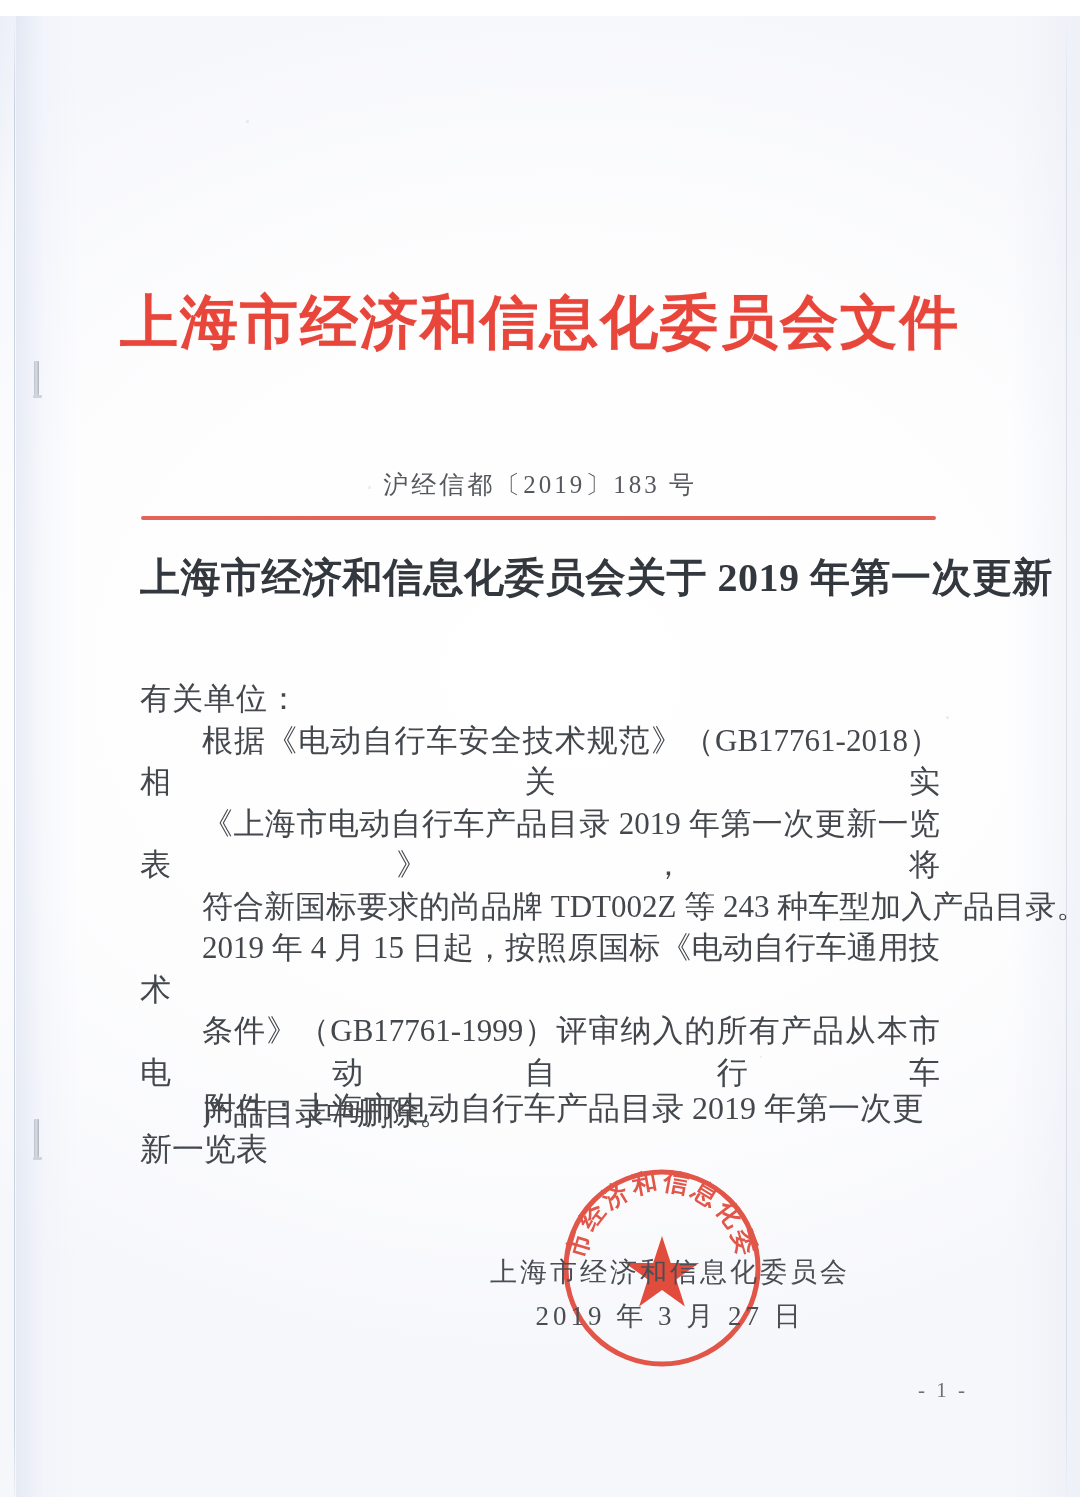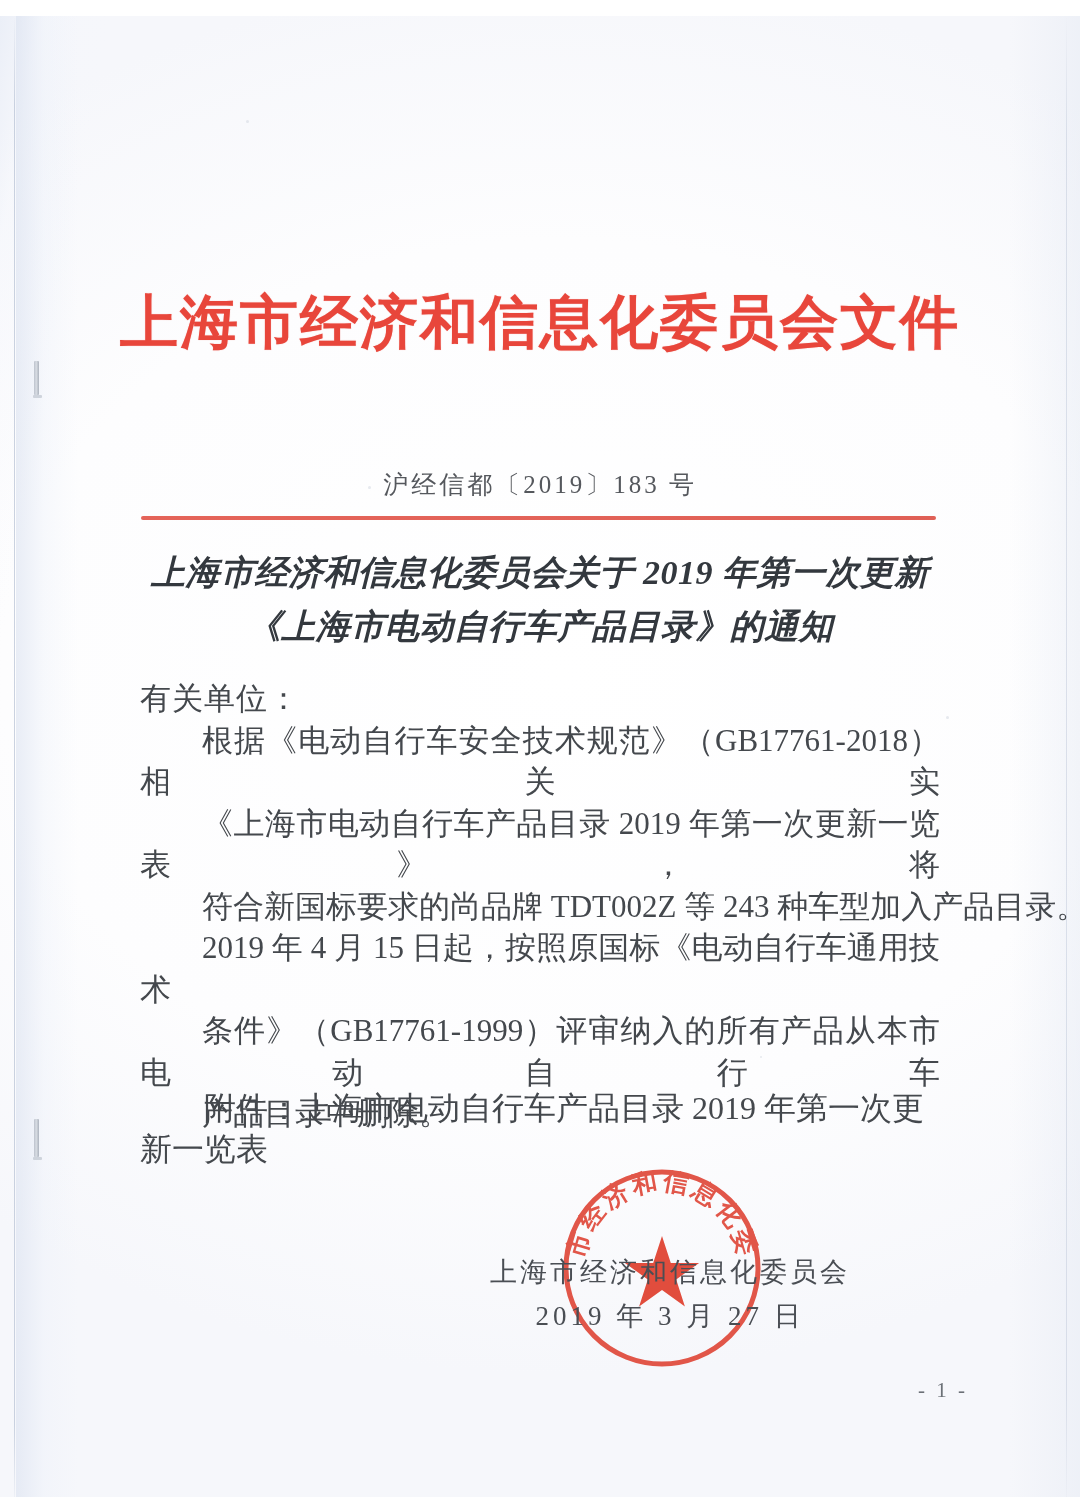--- a/index.html
+++ b/index.html
@@ -104,25 +104,24 @@
   }
 
   
   .doc-heading {
     position: absolute;
     left: 140px;
     width: 800px;
     top: 530px;
     text-align: center;
     font-weight: bold;
-    font-size: 34px;
+    font-size: 40px;
     line-height: 1.58;
     letter-spacing: 0.5px;
     color: #33383e;
-    font-style: italic;
   }
   .doc-heading .ln { display: block; white-space: nowrap; }
 
   
   .body-block {
     position: absolute;
     left: 140px;
     width: 800px;
     top: 662px;
     font-size: 31px;
@@ -229,21 +228,20 @@
   <div class="masthead">
     <div class="masthead-title">上海市经济和信息化委员会文件</div>
   </div>
 
   <div class="doc-number">沪经信都〔2019〕183 号</div>
 
   <div class="red-rule"></div>
 
   <div class="doc-heading">
     <span class="ln">上海市经济和信息化委员会关于 2019 年第一次更新</span>
-    <span class="ln">《上海市电动自行车产品目录》的通知</span>
   </div>
 
   <div class="body-block">
     <p class="salutation">有关单位：</p>
 
     <p class="para justified">
       <span class="ln spread">根据《电动自行车安全技术规范》（GB17761-2018）相关实</span>
       <span class="ln spread">《上海市电动自行车产品目录 2019 年第一次更新一览表》，将</span>
       <span class="ln">符合新国标要求的尚品牌 TDT002Z 等 243 种车型加入产品目录。</span>
     </p>

